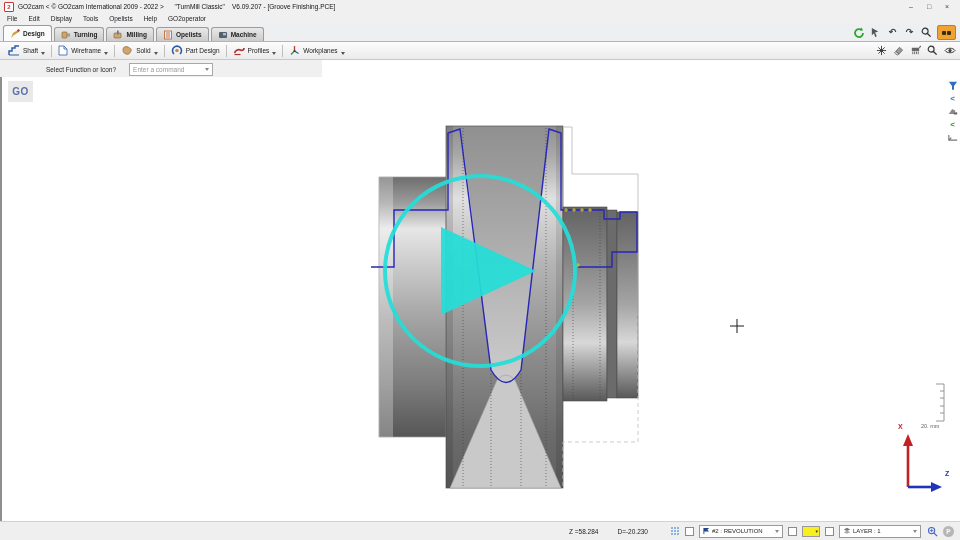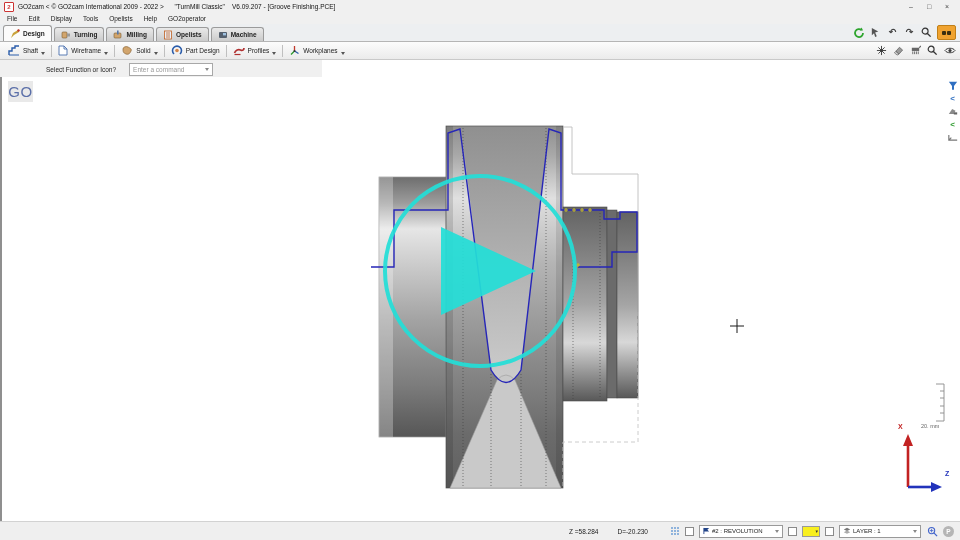--- a/index.html
+++ b/index.html
@@ -36,21 +36,21 @@
   
   .cmdrow{height:19px;background:#fff;position:relative}
   .cmdpanel{position:absolute;left:0;top:0;width:322px;height:19px;background:#f0f0f0;display:flex;align-items:center}
   .cmdlabel{margin-left:46px;color:#222}
   .combo{margin-left:13px;width:76px;height:11px;background:#fff;border:1px solid #a8a8a8;
          display:flex;align-items:center;padding:0 3px;color:#999}
   .caret{margin-left:auto;width:0;height:0;border-left:2.5px solid transparent;border-right:2.5px solid transparent;border-top:3px solid #888}
   
   .canvas{position:absolute;left:0;top:77px;width:958px;height:444px;background:#fff;border-left:2px solid #8f8f8f}
   .golo{position:absolute;left:8px;top:81px;width:25px;height:21px;background:#e9e9e9;color:#5b6fa8;
-        font-weight:normal;font-size:15px;display:flex;align-items:center;justify-content:center;letter-spacing:.5px}
+        font-weight:bold;font-size:10px;display:flex;align-items:center;justify-content:center;letter-spacing:.5px}
   .rpanel{position:absolute;right:2px;top:80px;display:flex;flex-direction:column;gap:2px;align-items:center}
   .rpanel .ico{width:11px;height:11px}
   .chev{font-weight:bold;font-size:8px;line-height:1}
   .overlay{position:absolute;left:0;top:0;width:960px;height:540px;pointer-events:none}
   .axlabel{position:absolute;font-weight:bold;font-size:7px}
   .scalelabel{position:absolute;font-size:5.5px;color:#666}
   
   .statusbar{position:absolute;left:0;top:521px;width:960px;height:19px;background:#efefef;border-top:1px solid #d2d2d2;
              display:flex;align-items:center;justify-content:flex-end;gap:5px;padding-right:6px;box-sizing:border-box}
   .sval{color:#222}

